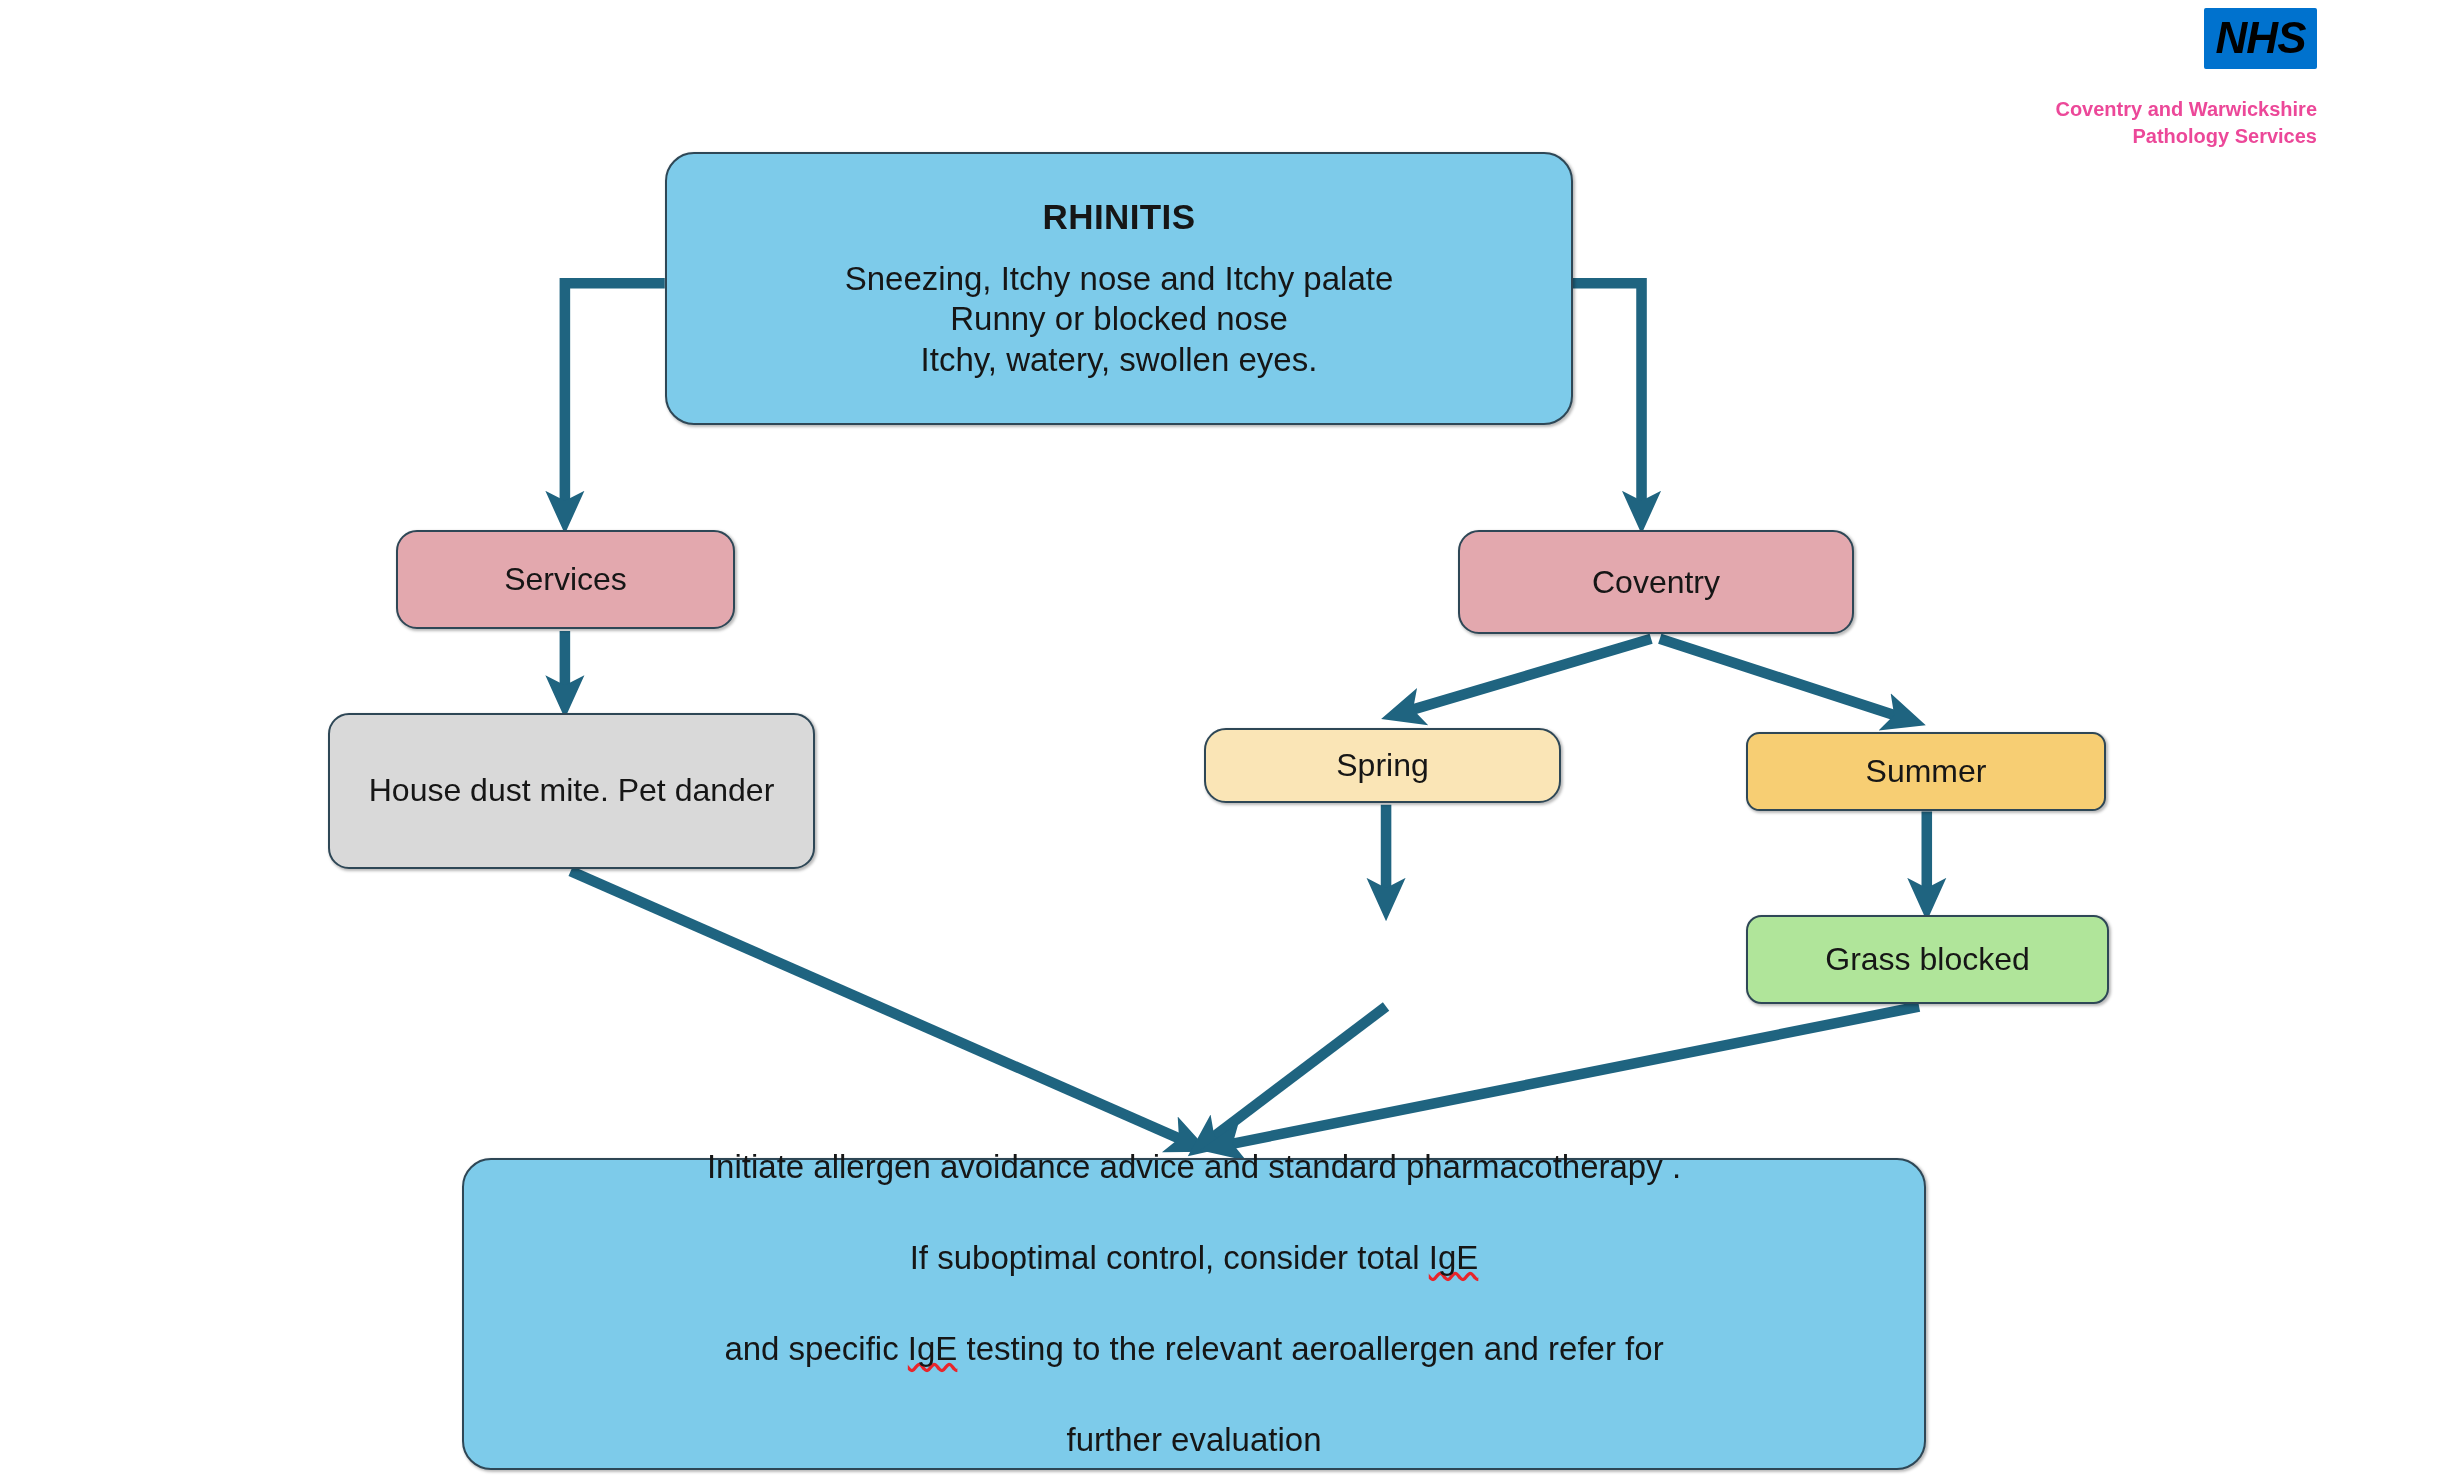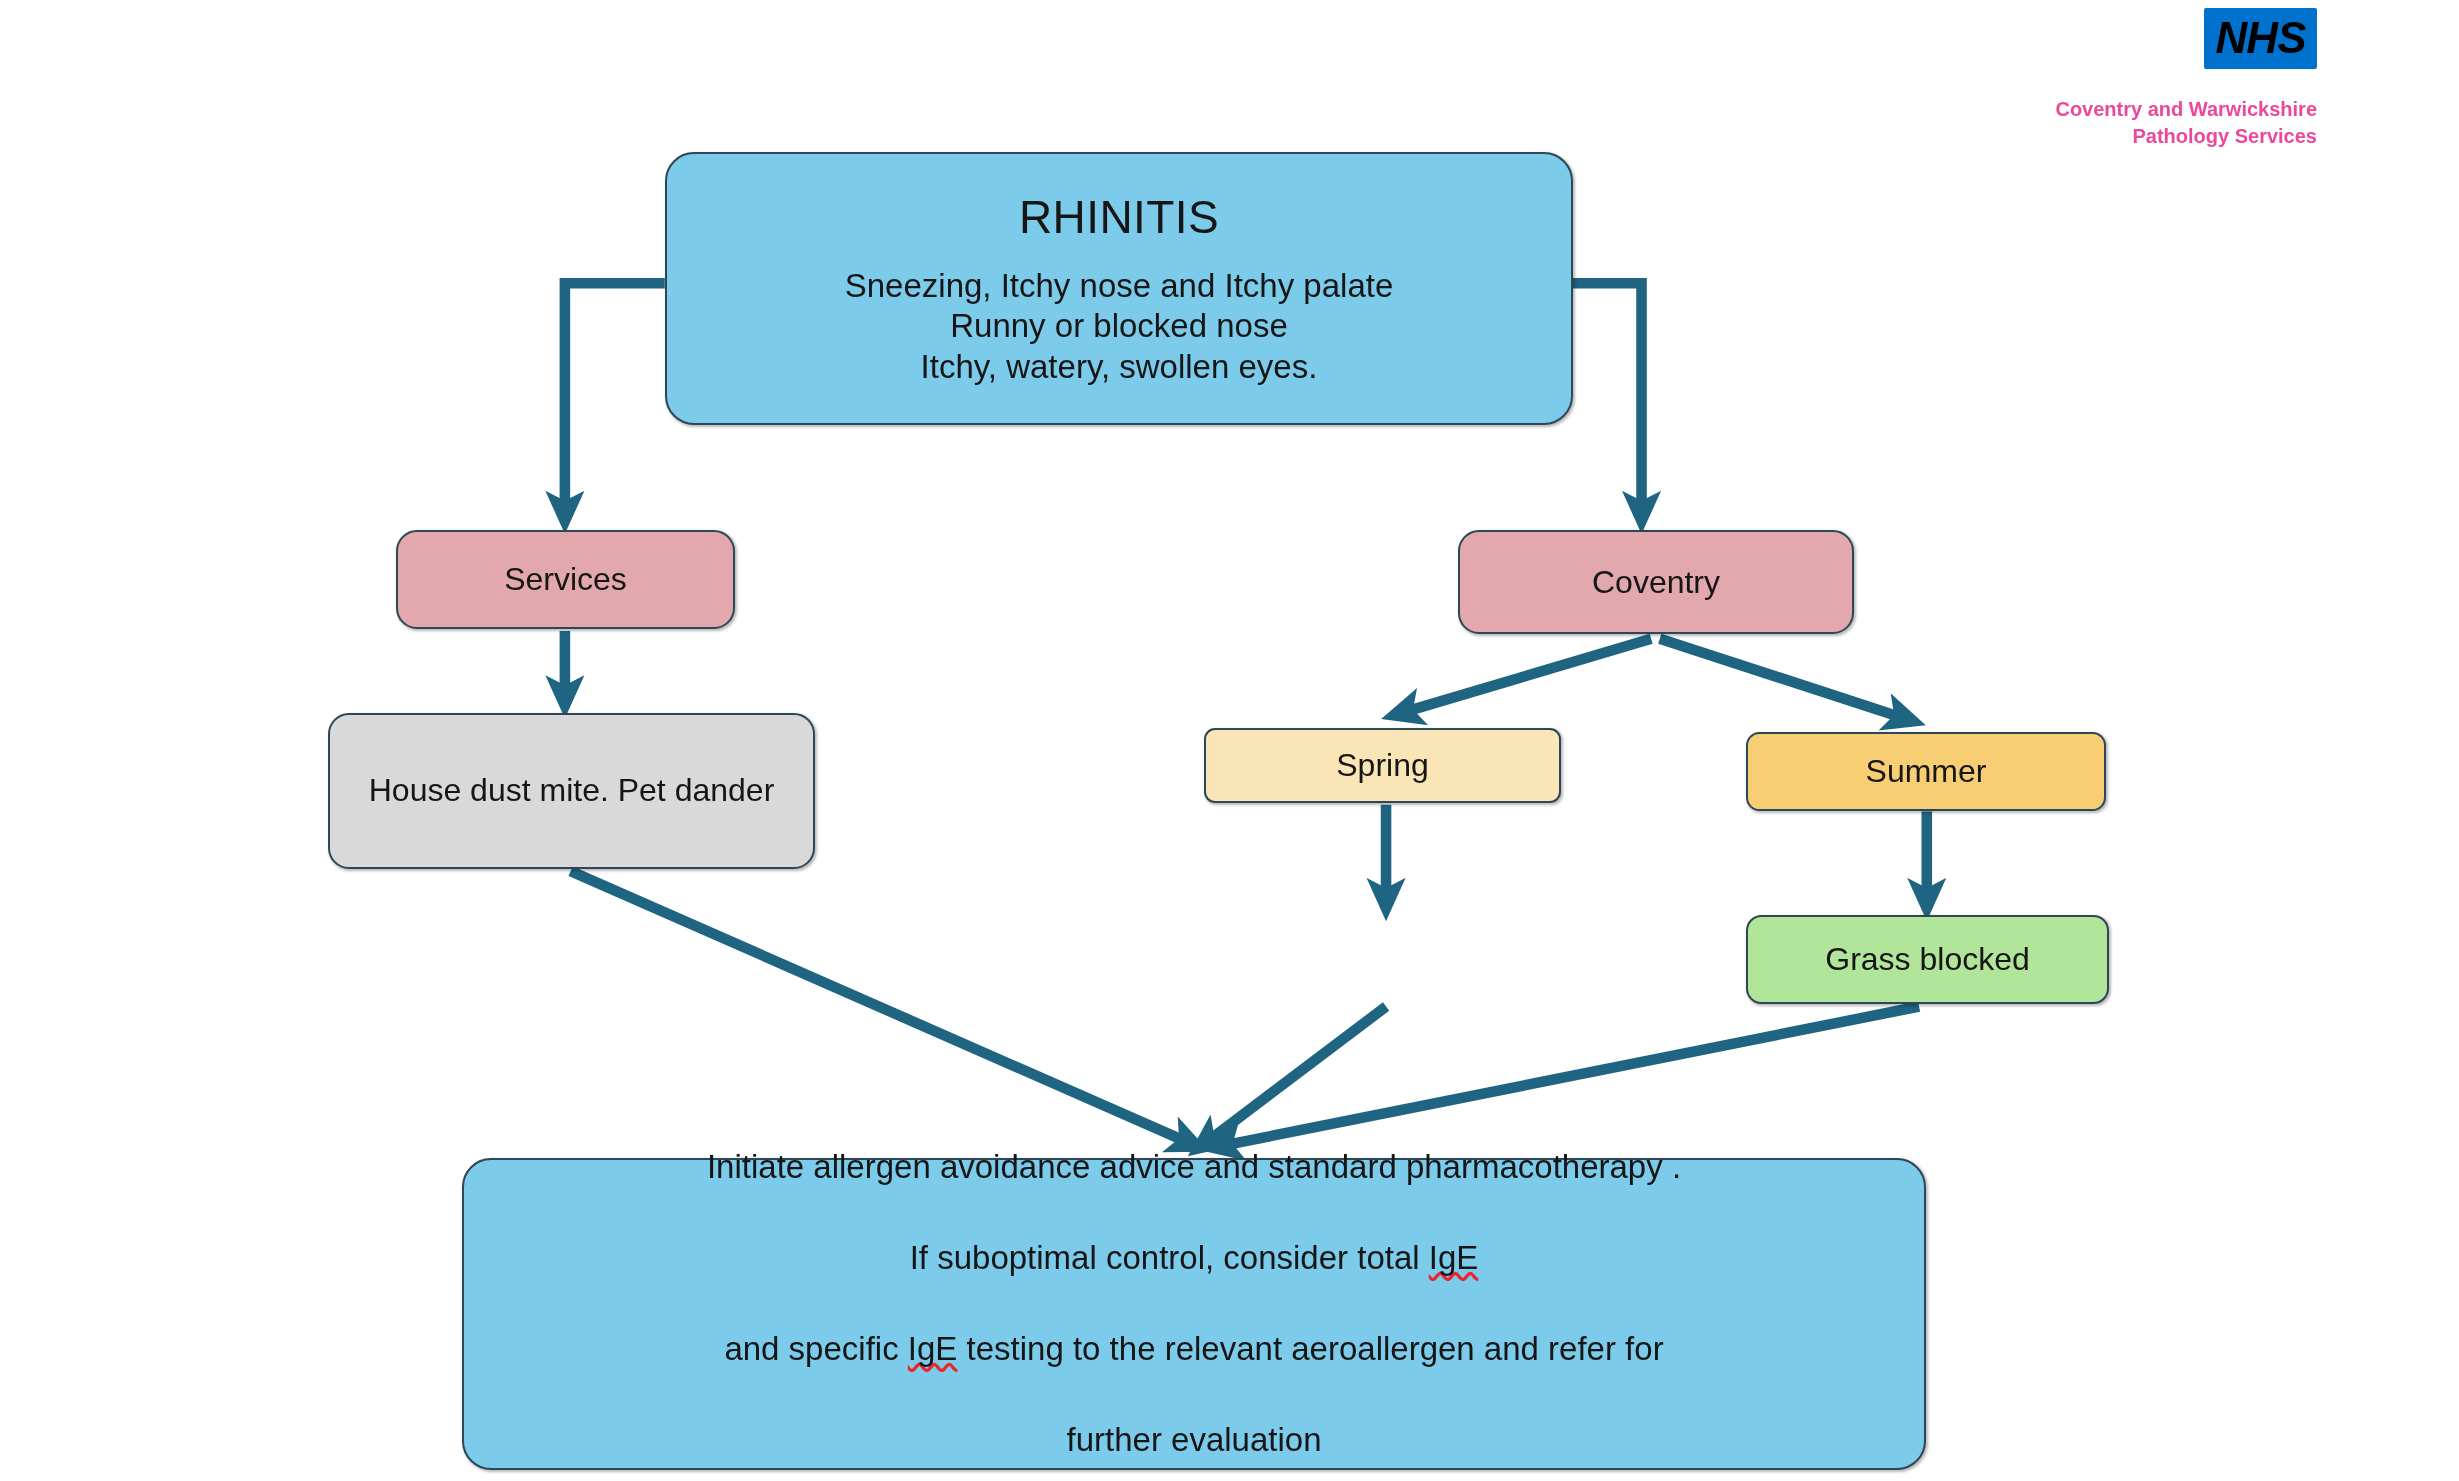--- a/index.html
+++ b/index.html
@@ -82,22 +82,22 @@
 
   
   #node-rhinitis {
     left: 665px;  top: 152px;  width: 908px; height: 273px;
     background: #7DCBEA;
     border-radius: 29px;
     flex-direction: column;
     justify-content: center;
   }
   #node-rhinitis .title {
-    font-size: 46px;
-    font-weight: normal;
+    font-size: 35px;
+    font-weight: bold;
     letter-spacing: 0.4px;
     margin-bottom: 3.8px;
   }
   #node-rhinitis .body {
     font-size: 33px;
     line-height: 1.22;
     white-space: pre-line;
   }
 
   
@@ -117,21 +117,21 @@
     left: 328px; top: 713px; width: 487px; height: 156px;
     background: #D9D9D9;
     font-size: 32px;
     line-height: 1.3;
   }
 
   
   #node-spring {
     left: 1204px; top: 728px; width: 357px; height: 75px;
     background: #FAE5B6;
-    border-radius: 11px;
+    border-radius: 22px;
     font-size: 32px;
   }
   #node-summer {
     left: 1746px; top: 732px; width: 360px; height: 79px;
     background: #F7CE73;
     border-radius: 13.4px;
     font-size: 32px;
   }
 
   

